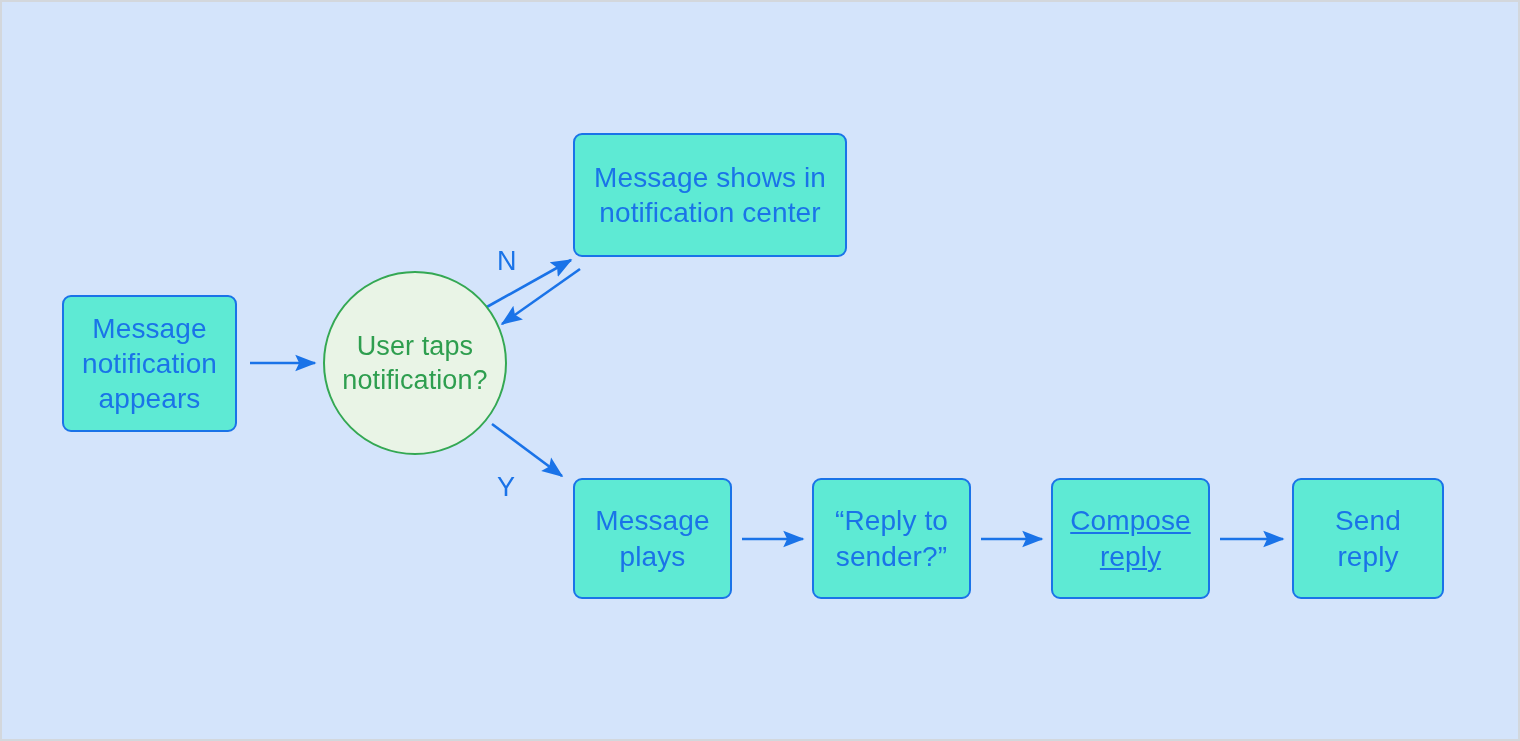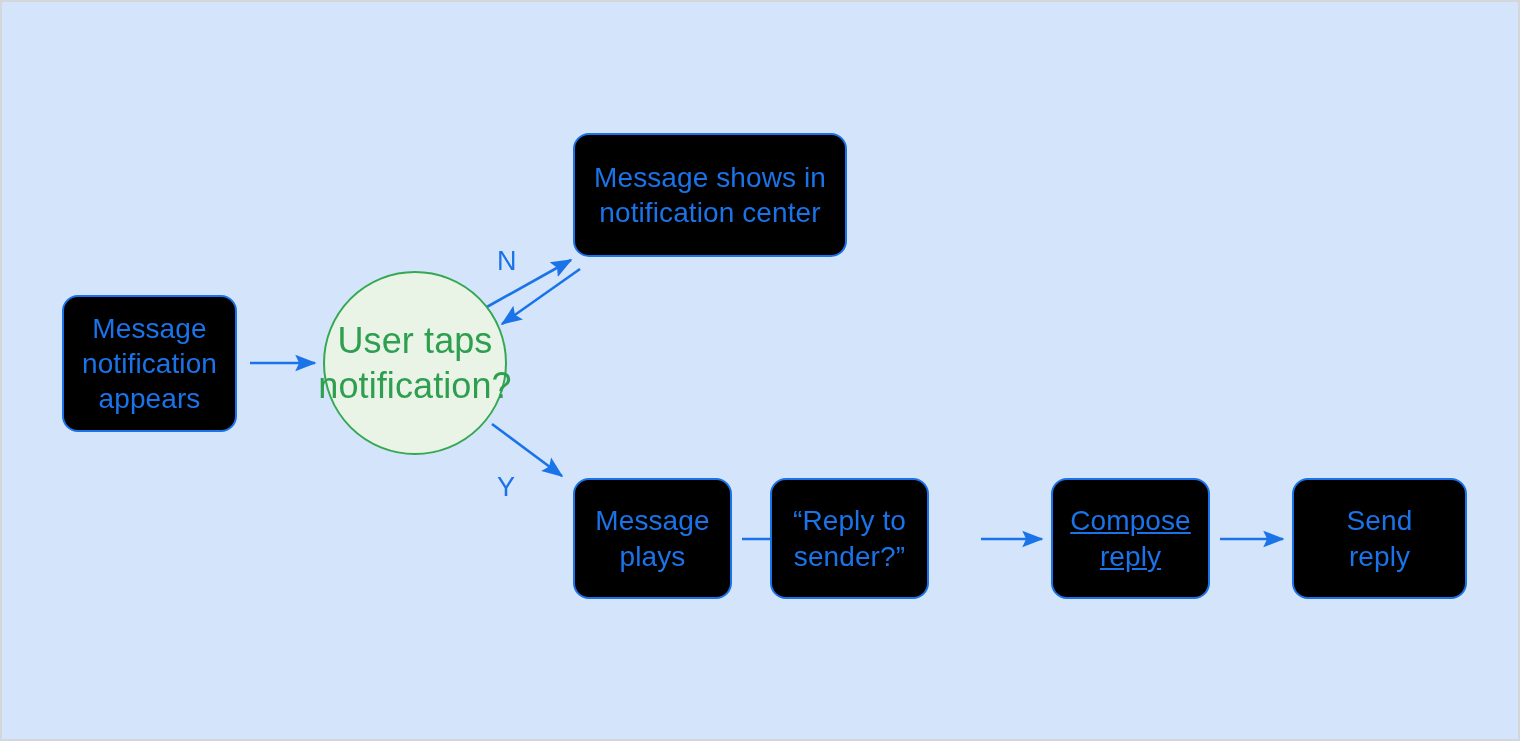--- a/index.html
+++ b/index.html
@@ -27,34 +27,34 @@
   }
   .node {
     position: absolute;
     box-sizing: border-box;
     display: flex;
     align-items: center;
     justify-content: center;
     text-align: center;
   }
   .box {
-    background: #000000;
+    background: #5eead4;
     border: 2.5px solid #1a73e8;
-    border-radius: 16px;
+    border-radius: 9px;
     color: #1a73e8;
     font-size: 28px;
     line-height: 1.26;
     letter-spacing: 0.1px;
   }
   .circle {
     background: #e9f4e6;
     border: 2.5px solid #34a853;
     border-radius: 50%;
     color: #2e9e4f;
-    font-size: 36px;
+    font-size: 27px;
     line-height: 1.26;
     letter-spacing: 0.1px;
   }
   .node .label {
     display: block;
     white-space: pre-line;
     padding: 0 6px;
   }
   .edge-label {
     position: absolute;
@@ -62,23 +62,23 @@
     font-size: 27px;
     line-height: 1;
     letter-spacing: 0.2px;
   }
 
   
   #n-message-notification { left: 60px;  top: 293px; width: 175px; height: 137px; }
   #n-decision            { left: 321px; top: 269px; width: 184px; height: 184px; }
   #n-notification-center { left: 571px; top: 131px; width: 274px; height: 124px; }
   #n-message-plays       { left: 571px; top: 476px; width: 159px; height: 121px; }
-  #n-reply-to-sender     { left: 768px; top: 476px; width: 159px; height: 121px; }
+  #n-reply-to-sender     { left: 810px; top: 476px; width: 159px; height: 121px; }
   #n-compose-reply       { left: 1049px;top: 476px; width: 159px; height: 121px; text-decoration: underline; }
-  #n-send-reply          { left: 1290px;top: 476px; width: 175px; height: 121px; align-items: center; }
+  #n-send-reply          { left: 1290px;top: 476px; width: 152px; height: 121px; align-items: center; }
 
   
   #lbl-n { left: 495px; top: 246px; }
   #lbl-y { left: 495px; top: 472px; }
 </style>
 </head>
 <body>
 
 <div id="canvas">
 

